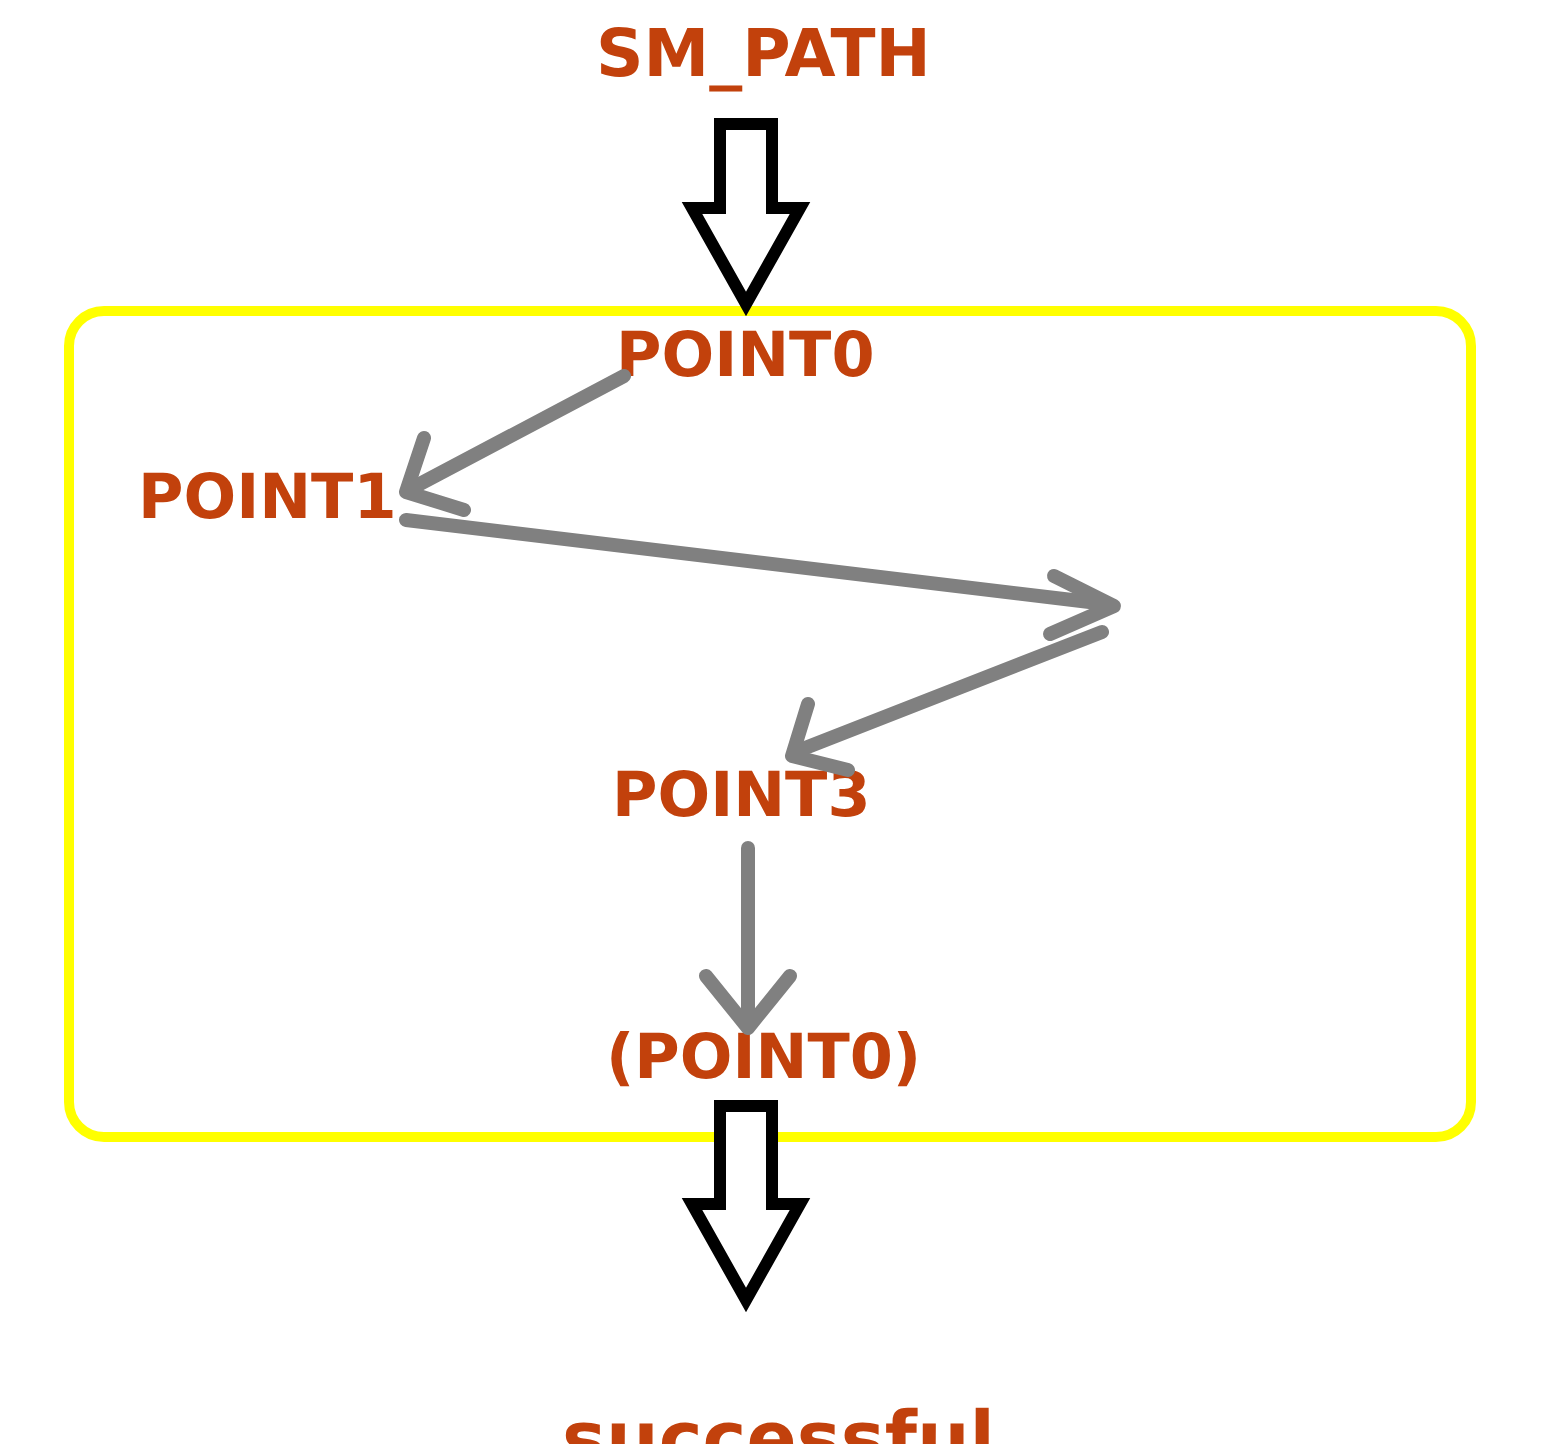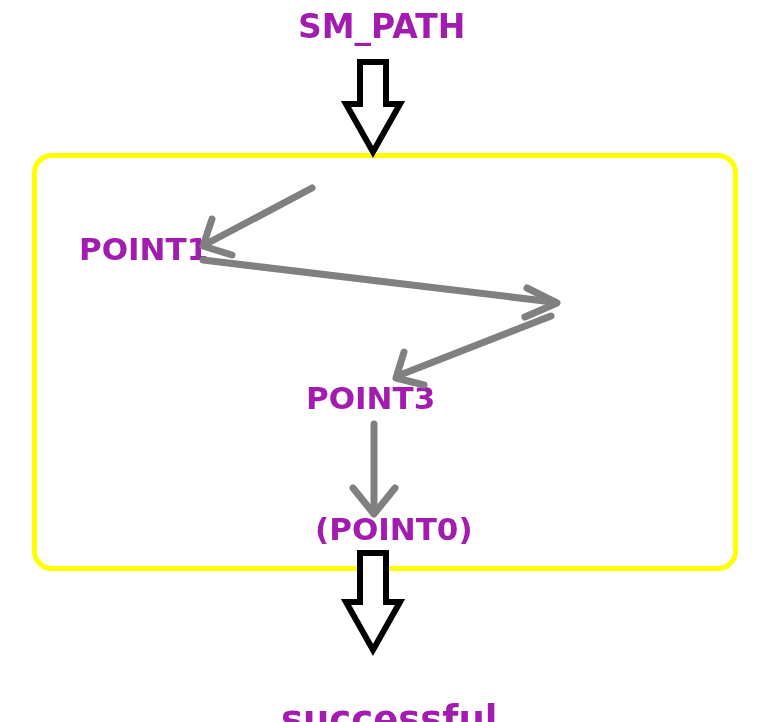--- a/index.html
+++ b/index.html
@@ -11,55 +11,54 @@
     position: relative;
     width: 772px;
     height: 722px;
     background: #ffffff;
     font-family: "DejaVu Sans", "Liberation Sans", sans-serif;
     overflow: hidden;
   }
   .node-label {
     position: absolute;
     font-weight: bold;
-    color: #a21caf;
+    color: #c2410c;
     white-space: nowrap;
     line-height: 1;
     letter-spacing: 0px;
   }
   #title-label {
     left: 298px;
     top: 10px;
     font-size: 33px;
   }
   #label-point0 {
     left: 308px;
     top: 163px;
     font-size: 31px;
   }
   #label-point1 {
-    left: 79px;
+    left: 69px;
     top: 234px;
     font-size: 31px;
   }
   #label-point2 {
     left: 563px;
     top: 284px;
     font-size: 31px;
   }
   #label-point3 {
     left: 306px;
     top: 383px;
     font-size: 31px;
   }
   #label-point0-return {
     left: 303px;
     top: 514px;
     font-size: 31px;
-    margin-left: 12px;
   }
   #label-successful {
     left: 281px;
     top: 662px;
     font-size: 37px;
     margin-top: 39px;
   }
   #state-box {
     position: absolute;
     left: 32px;
@@ -81,20 +80,21 @@
 </style>
 </head>
 <body>
 
 <div id="canvas">
 
   <div class="node-label" id="title-label">SM_PATH</div>
 
   <div id="state-box"></div>
 
+  <div class="node-label" id="label-point0">POINT0</div>
 
   <div class="node-label" id="label-point1">POINT1</div>
 
 
   <div class="node-label" id="label-point3">POINT3</div>
 
   <div class="node-label" id="label-point0-return">(POINT0)</div>
 
   <div class="node-label" id="label-successful">successful</div>
 

